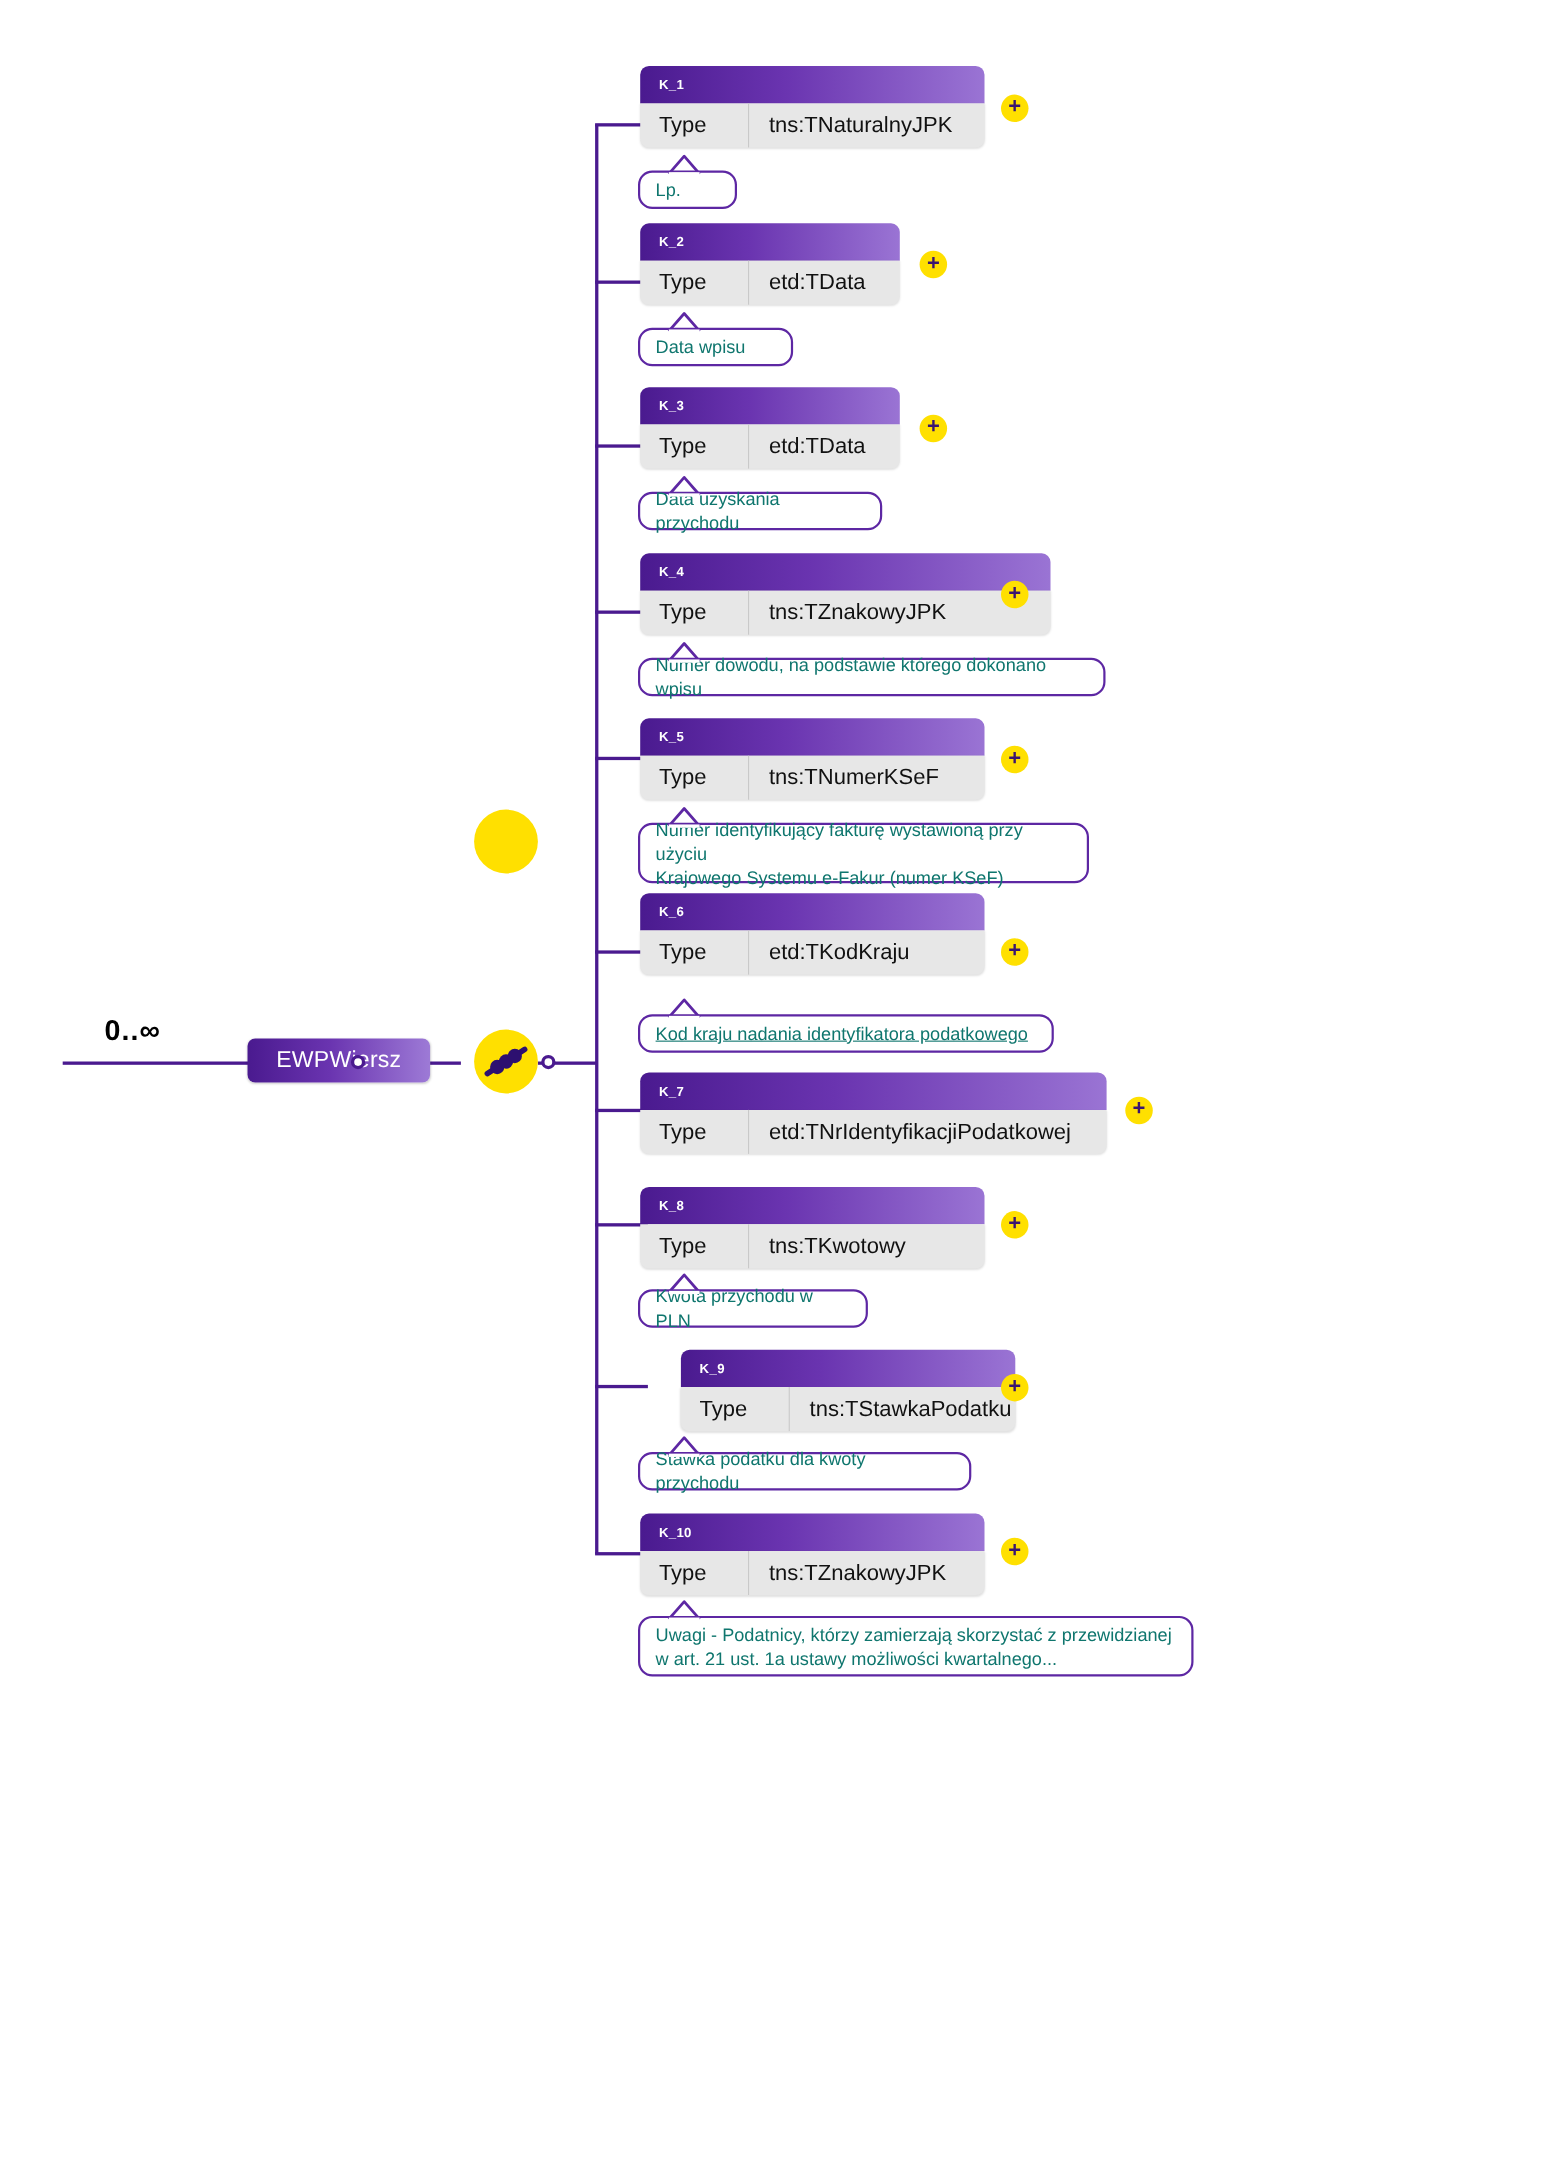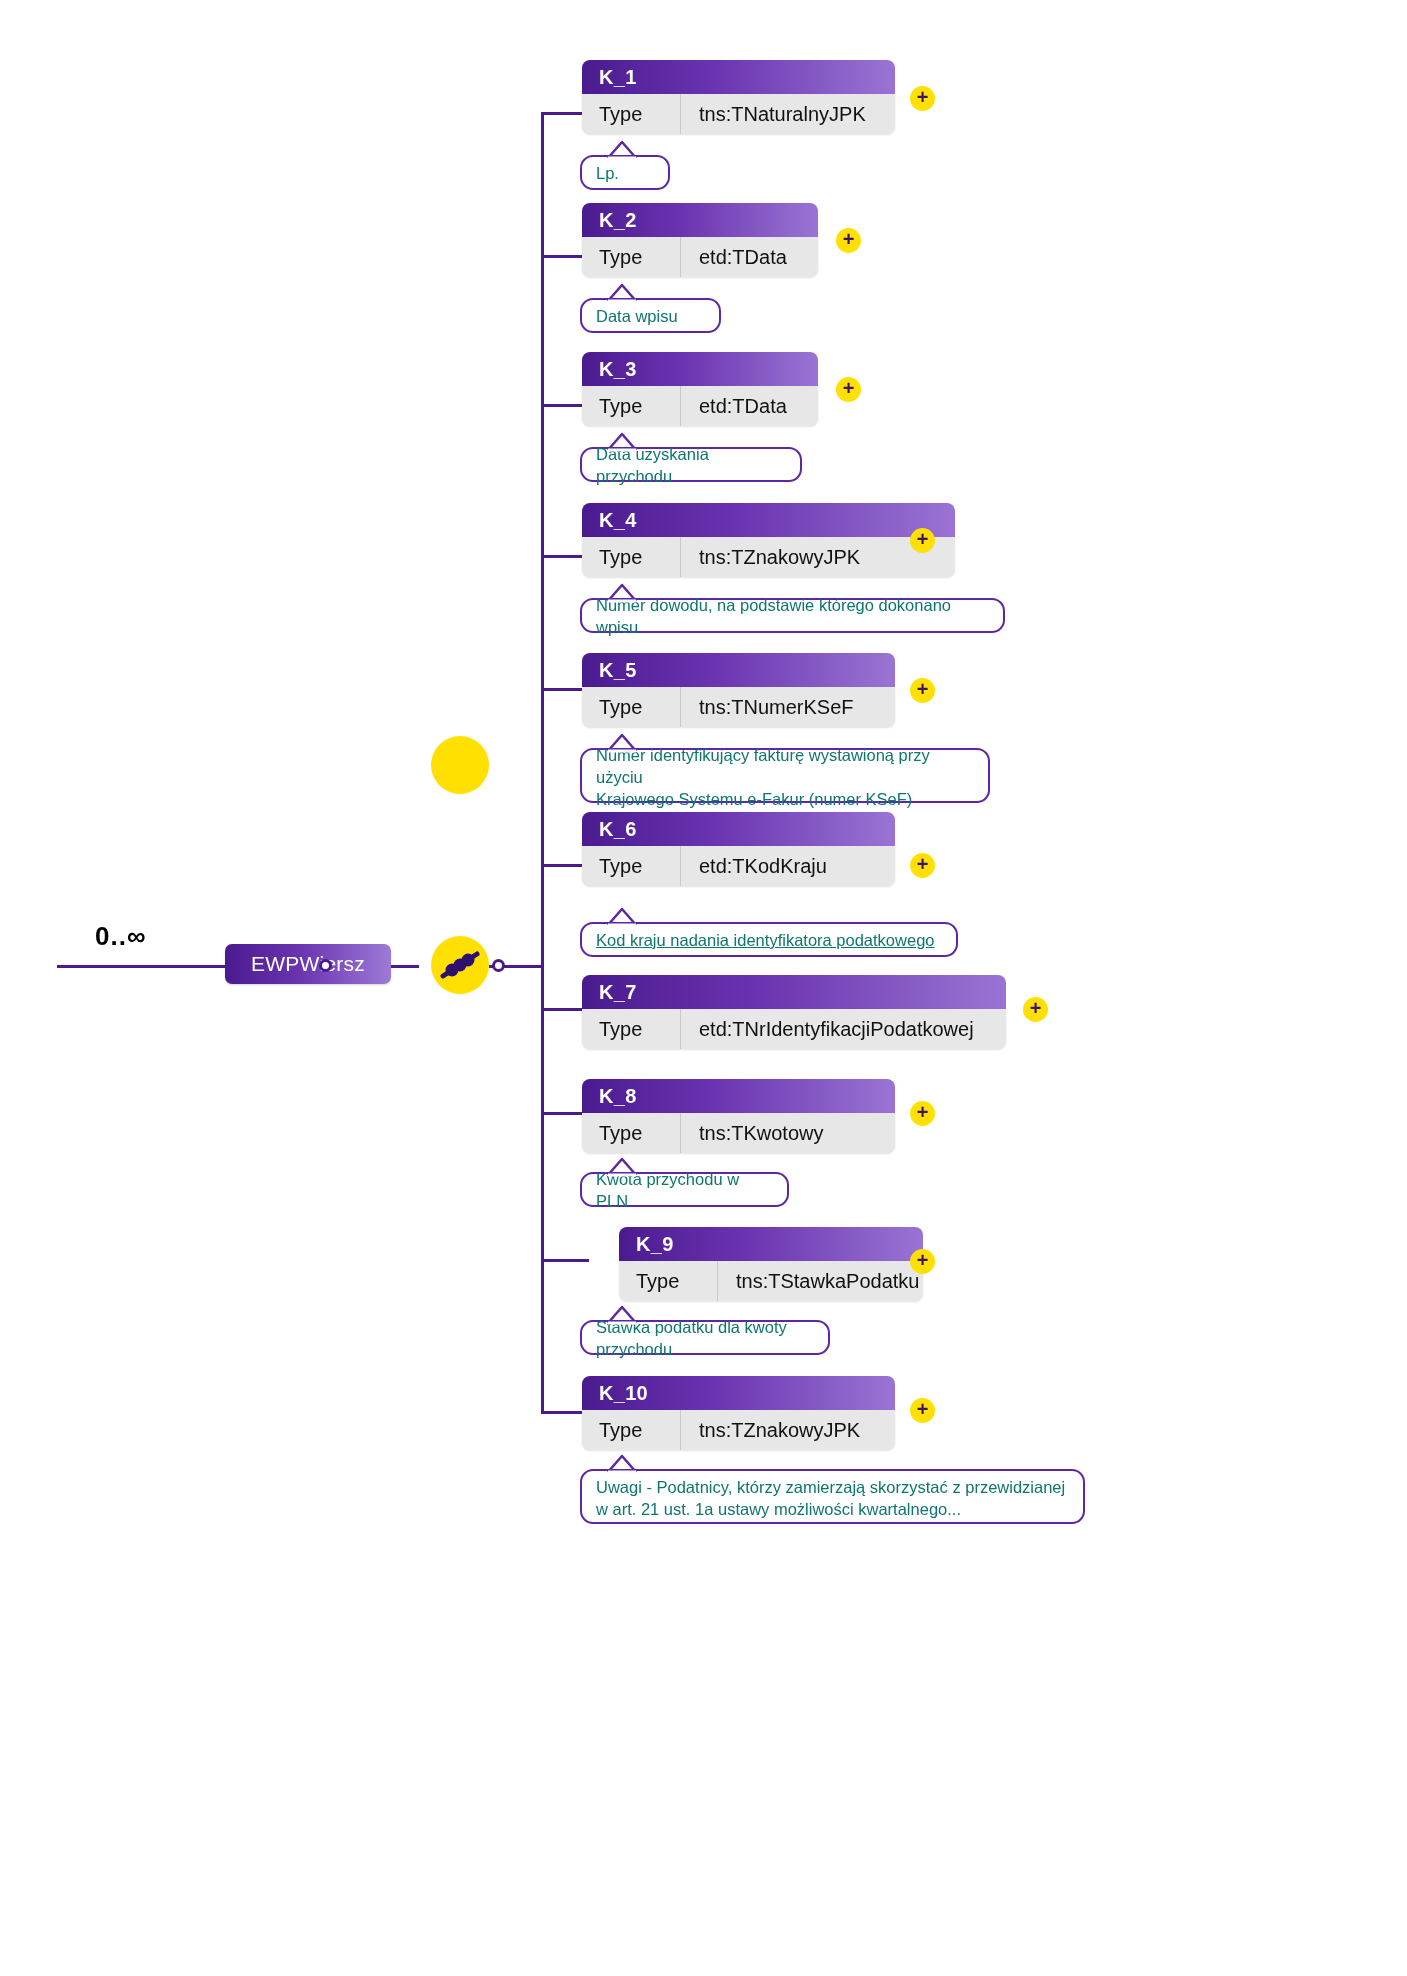--- a/index.html
+++ b/index.html
@@ -104,21 +104,21 @@
     height: 34px;
     border-radius: 8px 8px 0 0;
     background: linear-gradient(to right, #4a1a8f 0%, #6a34b0 42%, #9a74d4 100%);
     display: flex;
     align-items: center;
     padding-left: 17px;
     box-sizing: border-box;
   }
   .node-name {
     color: #ffffff;
-    font-size: 20px;
+    font-size: 12px;
     font-weight: bold;
     letter-spacing: .3px;
   }
   .node-body {
     height: 40px;
     background: #e7e7e7;
     border-radius: 0 0 8px 8px;
     display: flex;
     align-items: stretch;
     box-shadow: 0 1px 2px rgba(0,0,0,0.12);
@@ -382,21 +382,21 @@
     <div class="node-body">
       <div class="node-key">Type</div>
       <div class="node-val">tns:TStawkaPodatku</div>
     </div>
   </div>
   <div class="plus-badge" style="left:910px; top:1249px;">+</div>
   <svg class="notch" style="left:608px; top:1305px;">
     <path d="M0,18 L14,2 L28,18" fill="none" stroke="#5d27a3" stroke-width="2.5" stroke-linejoin="round"></path>
     <path d="M0,18 L28,18" stroke="#ffffff" stroke-width="3"></path>
   </svg>
-  <div class="callout" style="left:580px; top:1320px; width:250px; height:35px;">
+  <div class="callout" style="left:580px; top:1320px; width:303px; height:35px;">
     <span class="callout-text">Stawka podatku dla kwoty przychodu</span>
   </div>
 
   <div class="node" style="left:582px; top:1376px; width:313px;">
     <div class="node-header">
       <span class="node-name">K_10</span>
     </div>
     <div class="node-body">
       <div class="node-key">Type</div>
       <div class="node-val">tns:TZnakowyJPK</div>

